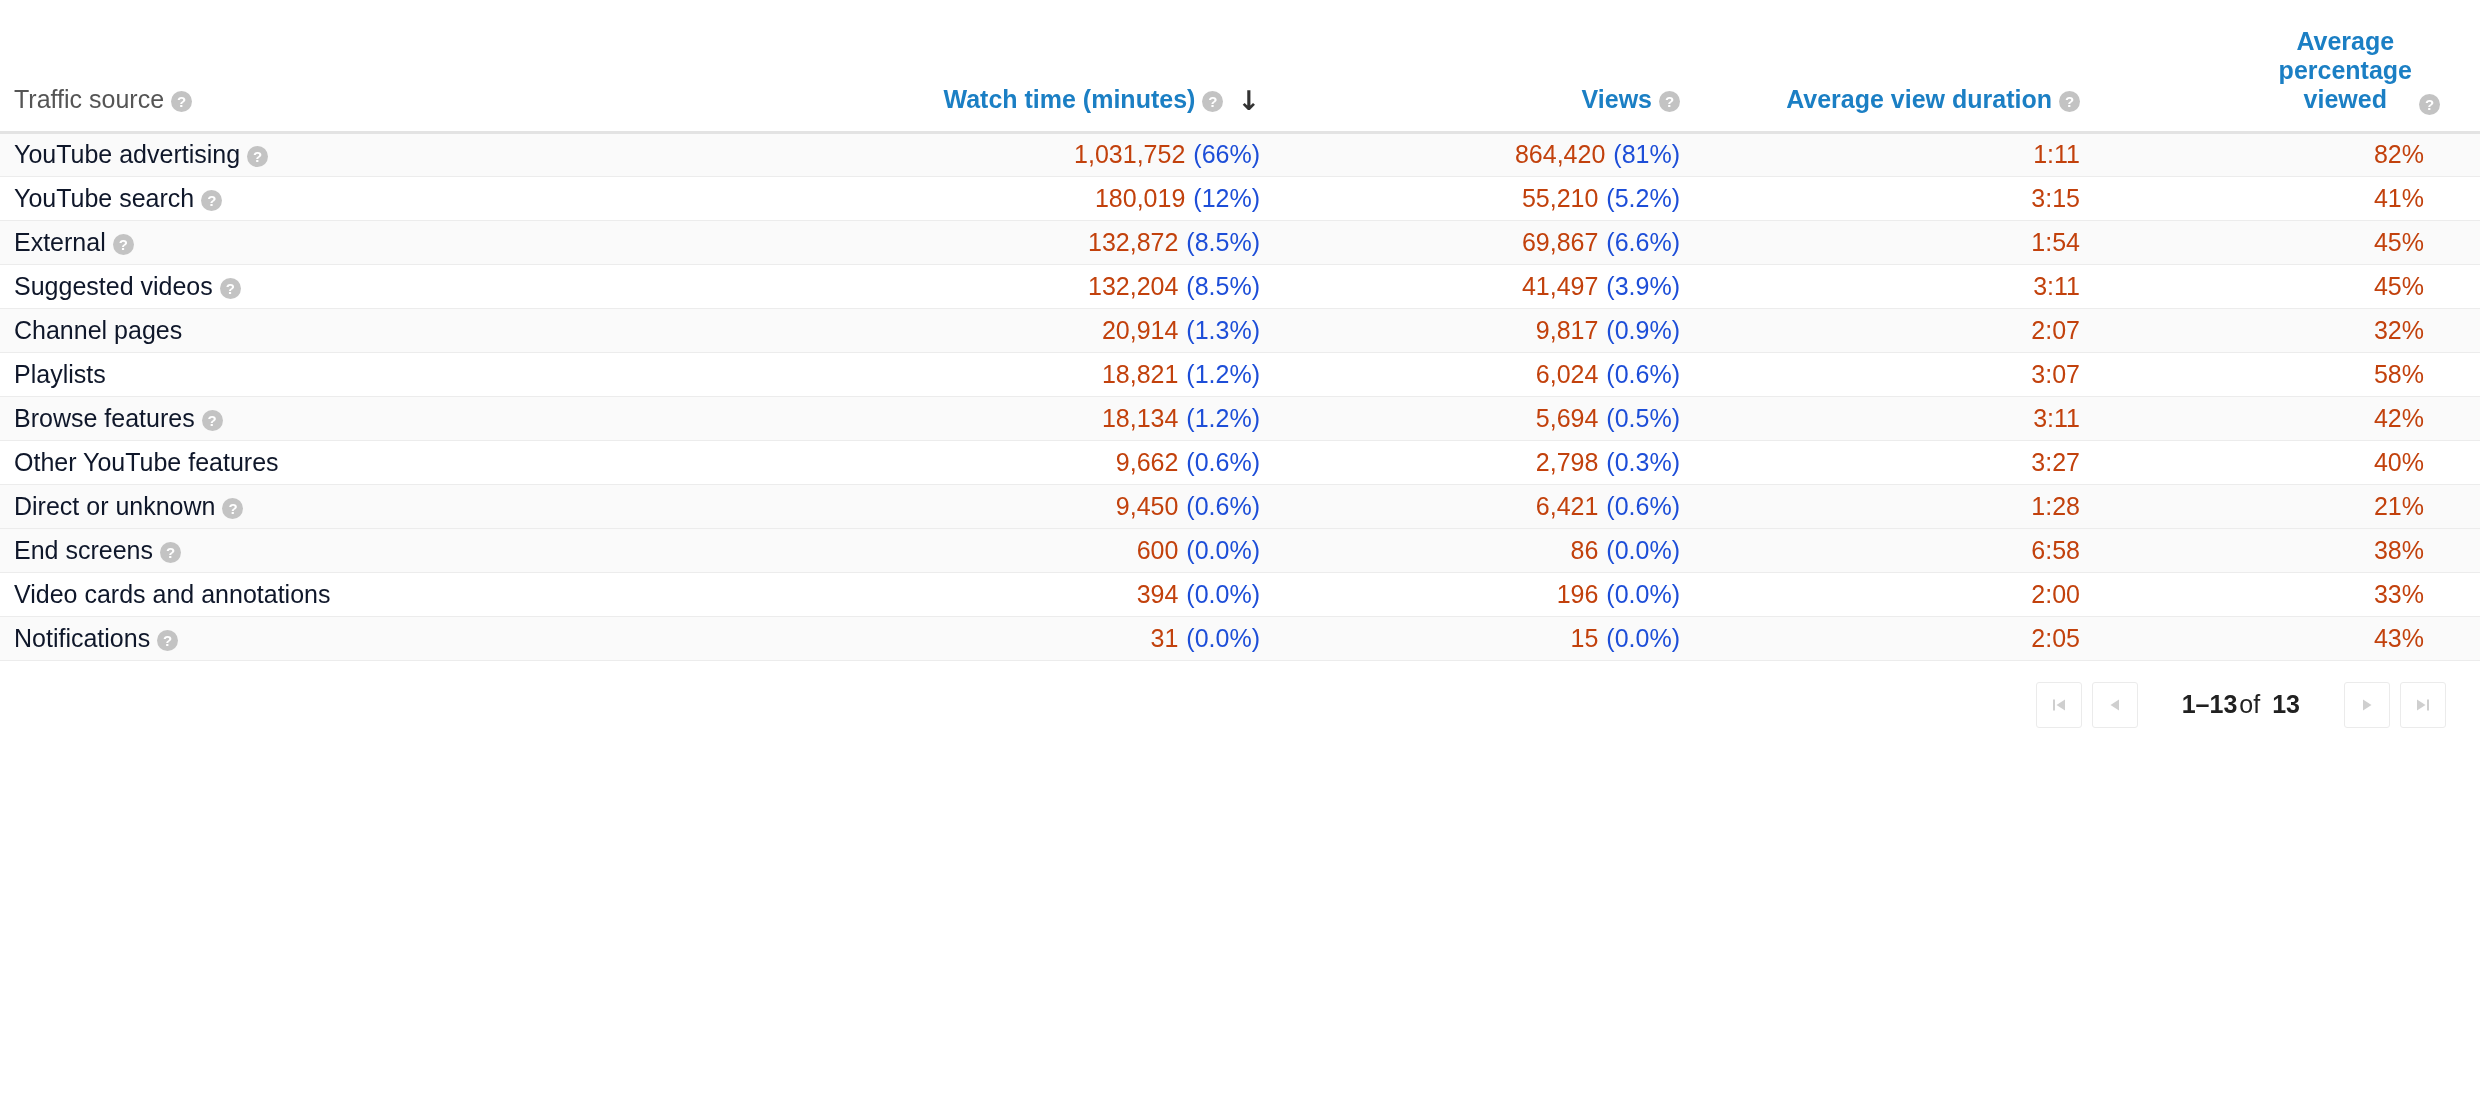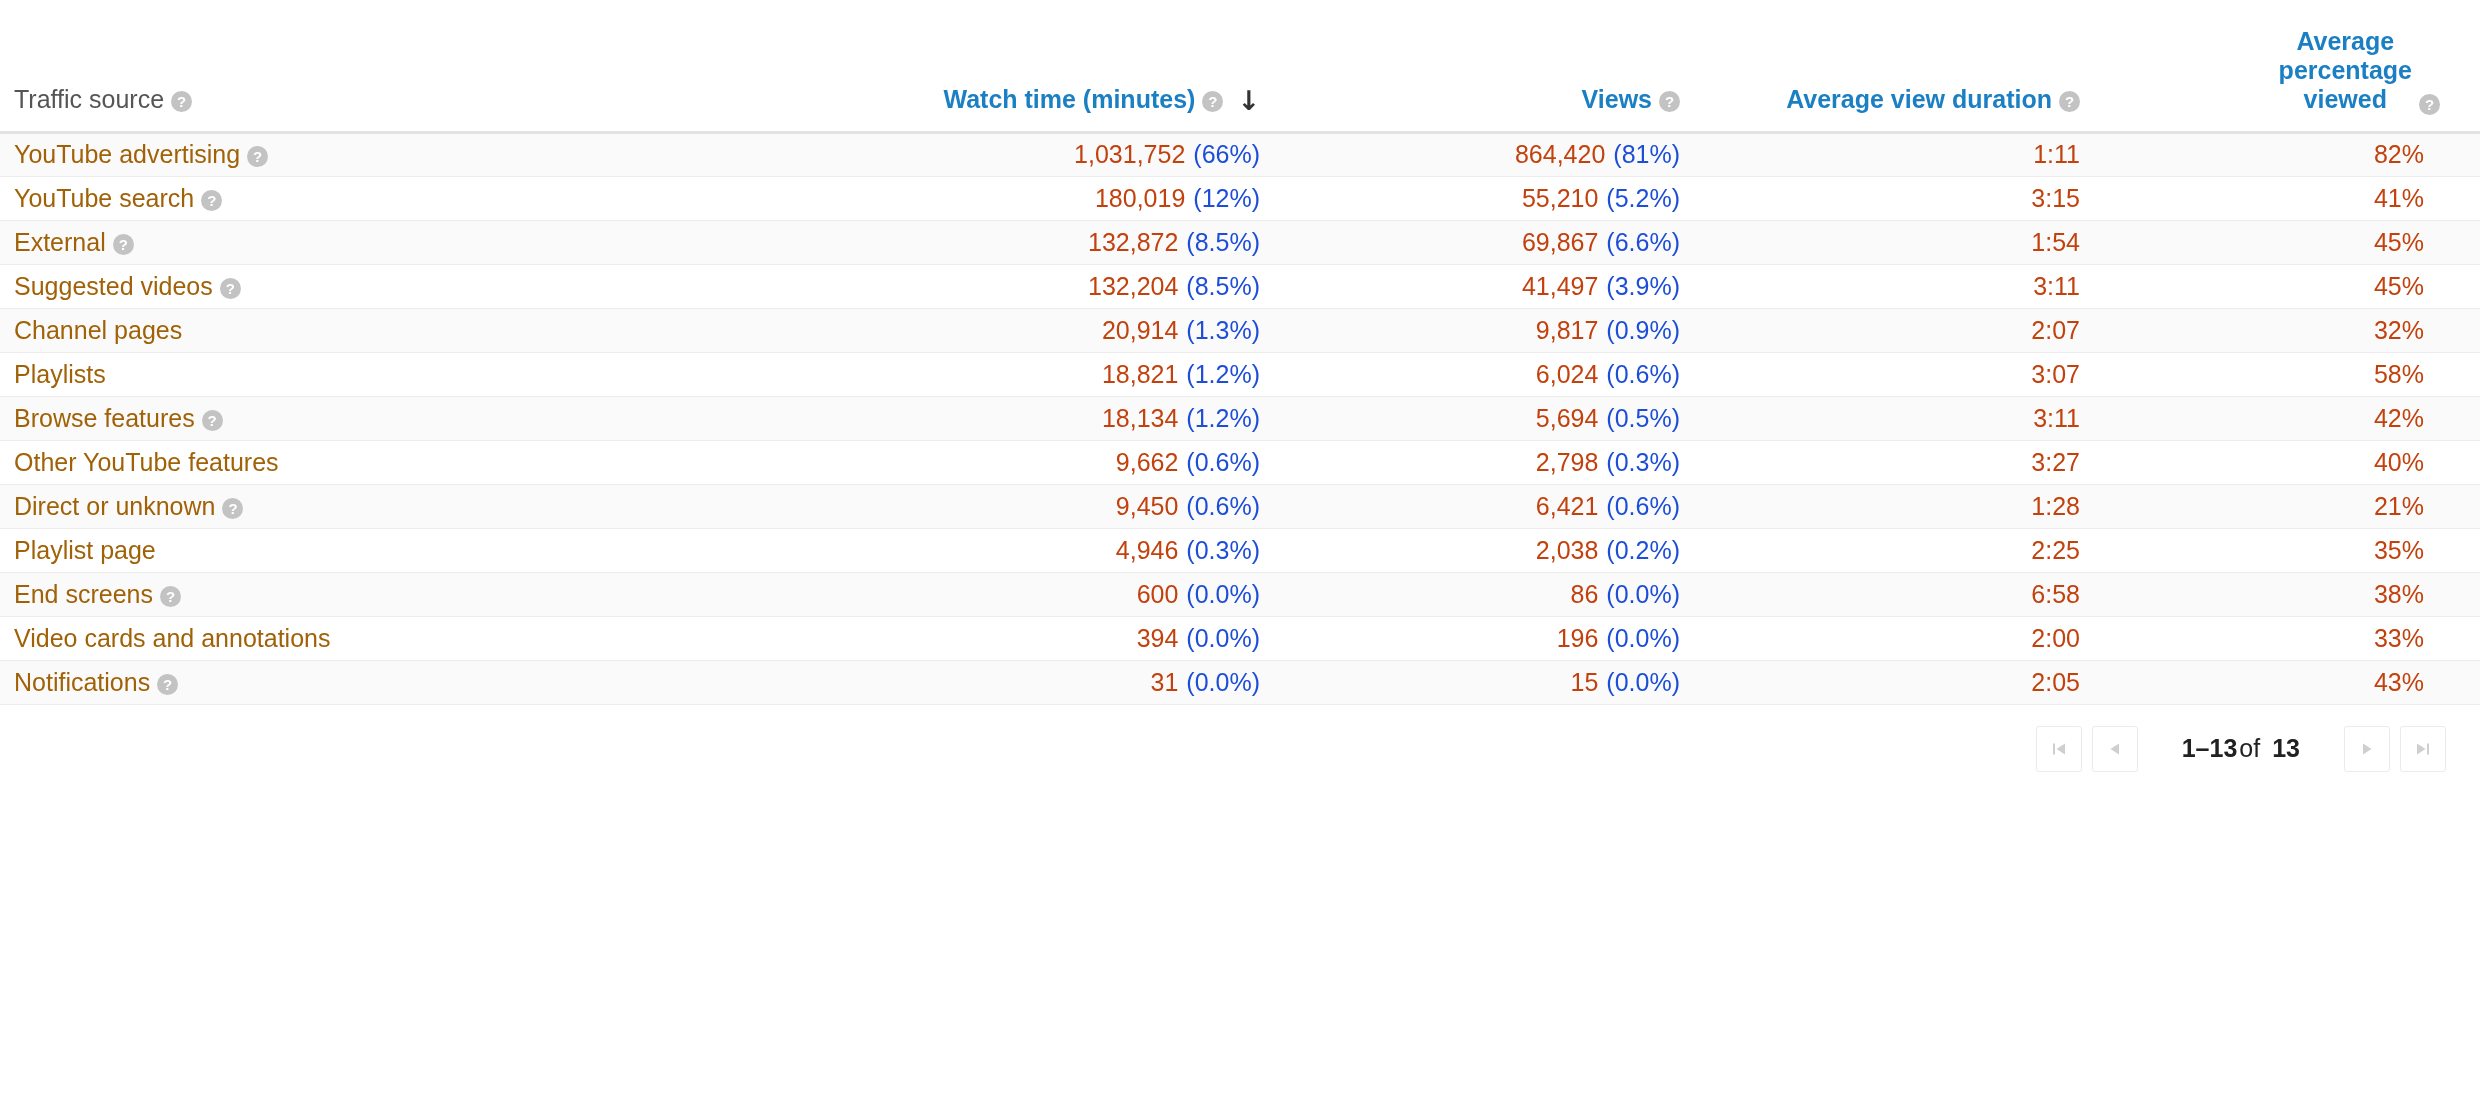--- a/index.html
+++ b/index.html
@@ -115,21 +115,21 @@
     color: #212121;
     padding: 0;
     height: 44px;
     vertical-align: middle;
   }
   td.td-source {
     text-align: left;
     padding-left: 14px;
   }
   .source-link {
-    color: #a16207;
+    color: #0f172a;
     text-decoration: none;
     cursor: pointer;
     font-size: 25px;
   }
 
   td.td-metric {
     text-align: right;
     padding-right: 40px;
     white-space: nowrap;
   }
@@ -290,27 +290,20 @@
         <td class="td-metric"><span class="metric-value">3:27</span></td>
         <td class="td-apv"><span class="metric-value">40%</span></td>
       </tr>
       <tr class="odd">
         <td class="td-source"><span class="source-link">Direct or unknown</span><span class="help-icon inline-mid">?</span></td>
         <td class="td-metric"><span class="metric-value">9,450</span><span class="metric-pct">(0.6%)</span></td>
         <td class="td-metric"><span class="metric-value">6,421</span><span class="metric-pct">(0.6%)</span></td>
         <td class="td-metric"><span class="metric-value">1:28</span></td>
         <td class="td-apv"><span class="metric-value">21%</span></td>
       </tr>
-      <tr class="even">
-        <td class="td-source"><span class="source-link">Playlist page</span></td>
-        <td class="td-metric"><span class="metric-value">4,946</span><span class="metric-pct">(0.3%)</span></td>
-        <td class="td-metric"><span class="metric-value">2,038</span><span class="metric-pct">(0.2%)</span></td>
-        <td class="td-metric"><span class="metric-value">2:25</span></td>
-        <td class="td-apv"><span class="metric-value">35%</span></td>
-      </tr>
       <tr class="odd">
         <td class="td-source"><span class="source-link">End screens</span><span class="help-icon inline-mid">?</span></td>
         <td class="td-metric"><span class="metric-value">600</span><span class="metric-pct">(0.0%)</span></td>
         <td class="td-metric"><span class="metric-value">86</span><span class="metric-pct">(0.0%)</span></td>
         <td class="td-metric"><span class="metric-value">6:58</span></td>
         <td class="td-apv"><span class="metric-value">38%</span></td>
       </tr>
       <tr class="even">
         <td class="td-source"><span class="source-link">Video cards and annotations</span></td>
         <td class="td-metric"><span class="metric-value">394</span><span class="metric-pct">(0.0%)</span></td>

